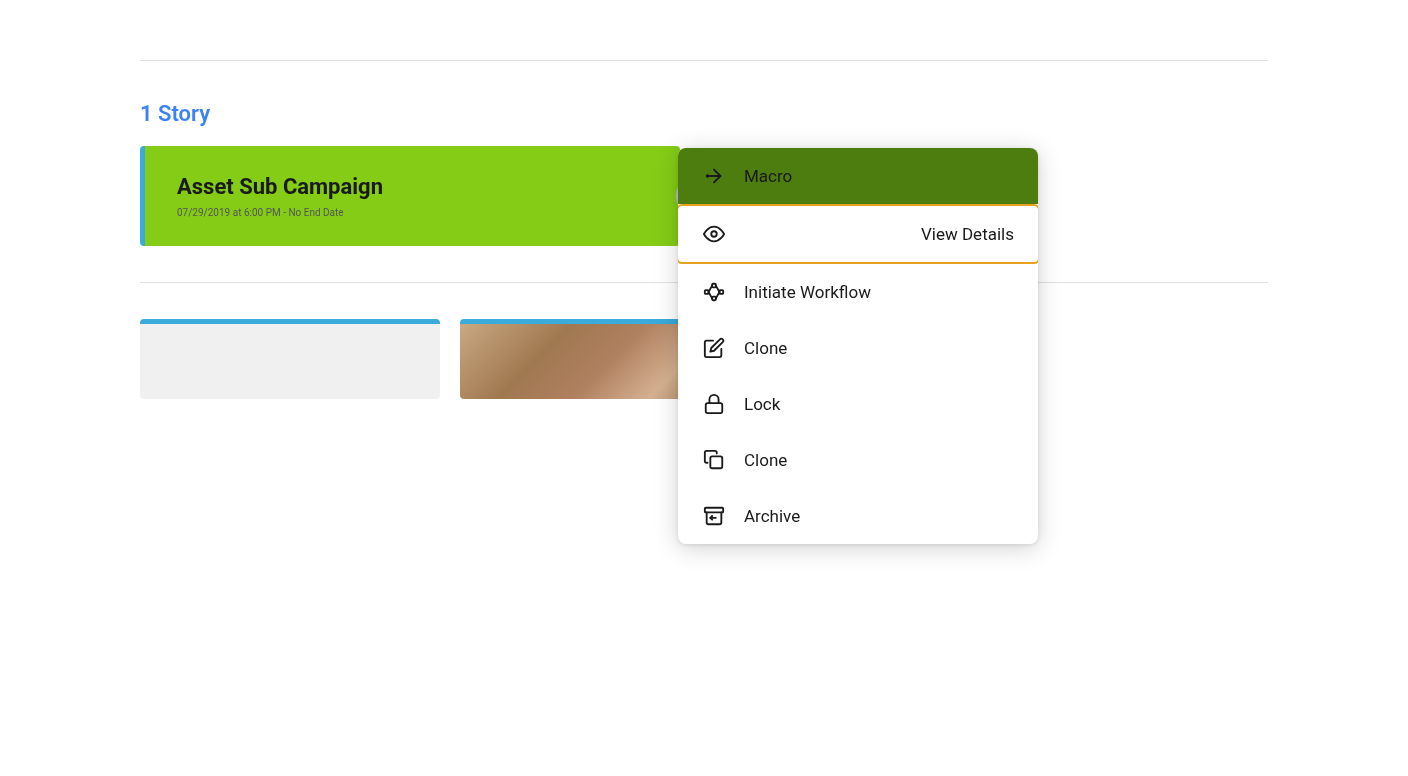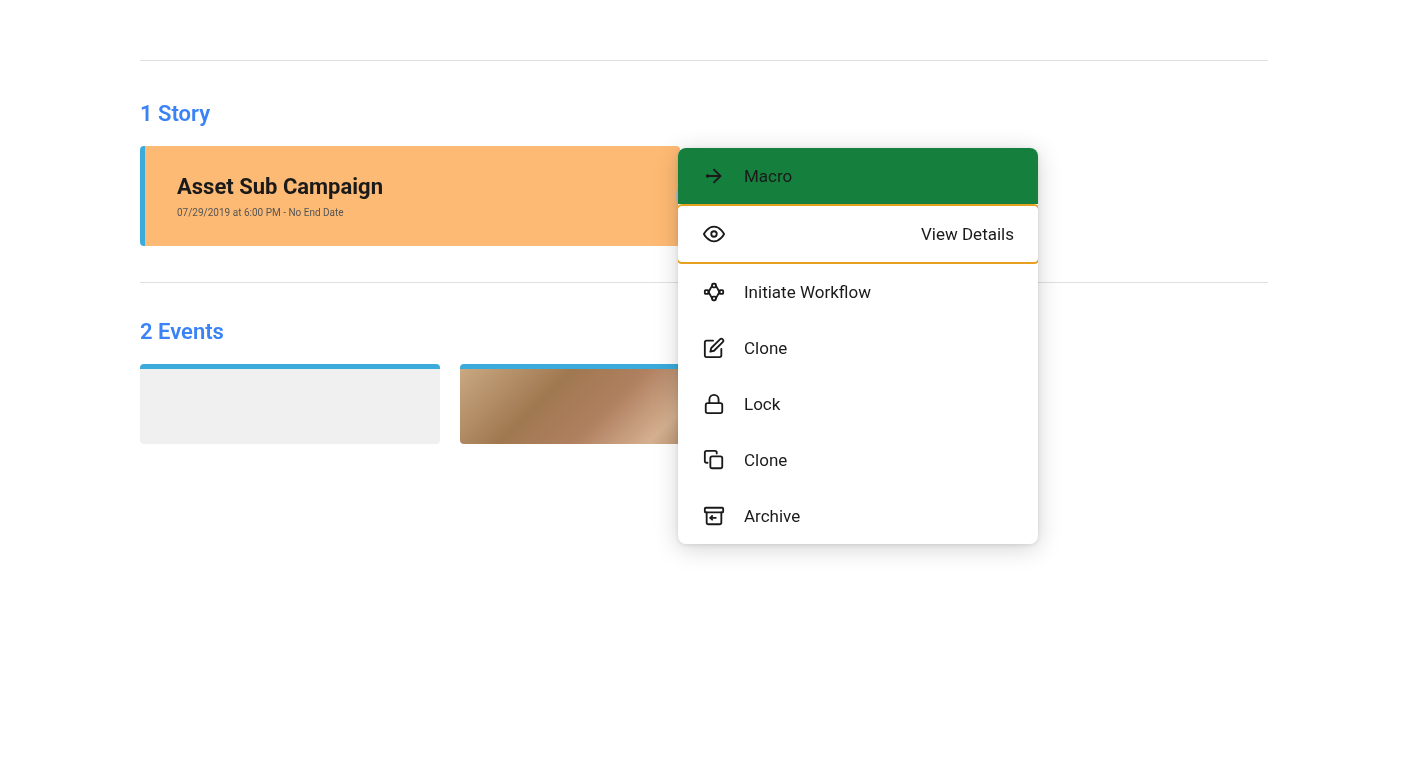--- a/index.html
+++ b/index.html
@@ -26,21 +26,21 @@
     }
 
     .section-header {
       font-size: 22px;
       font-weight: 600;
       margin-bottom: 20px;
       color: #3b82f6;
     }
 
     .story-card {
-      background: #fdba74;
+      background: #84cc16;
       border-radius: 4px;
       border-left: 5px solid #3aabdb;
       padding: 28px 32px;
       width: 540px;
       position: relative;
       display: flex;
       flex-direction: column;
       gap: 8px;
     }
 
@@ -152,21 +152,21 @@
       flex-shrink: 0;
       color: #1a1a1a;
     }
 
     .menu-item-icon svg {
       width: 22px;
       height: 22px;
     }
 
     .macro-item {
-      background: #15803d;
+      background: #4d7c0f;
     }
 
     .thumb-plain {
       width: 300px;
       height: 80px;
       border-top: 5px solid #3aabdb;
       background: #f0f0f0;
       border-radius: 4px;
     }
 
@@ -193,21 +193,20 @@
       <div class="story-card-subtitle">07/29/2019 at 6:00 PM - No End Date</div>
     </div>
     <button class="more-button">
       <span class="dots">···</span>
     </button>
   </div>
 
   <div class="section-divider"></div>
 
   <div class="events-section">
-    <div class="section-header">2 Events</div>
     <div class="event-thumbnails">
       <div class="event-thumb thumb-plain"></div>
       <div class="event-thumb thumb-brick">
         <div class="event-thumb-brick"></div>
       </div>
     </div>
   </div>
 
   <div class="context-menu">
 

